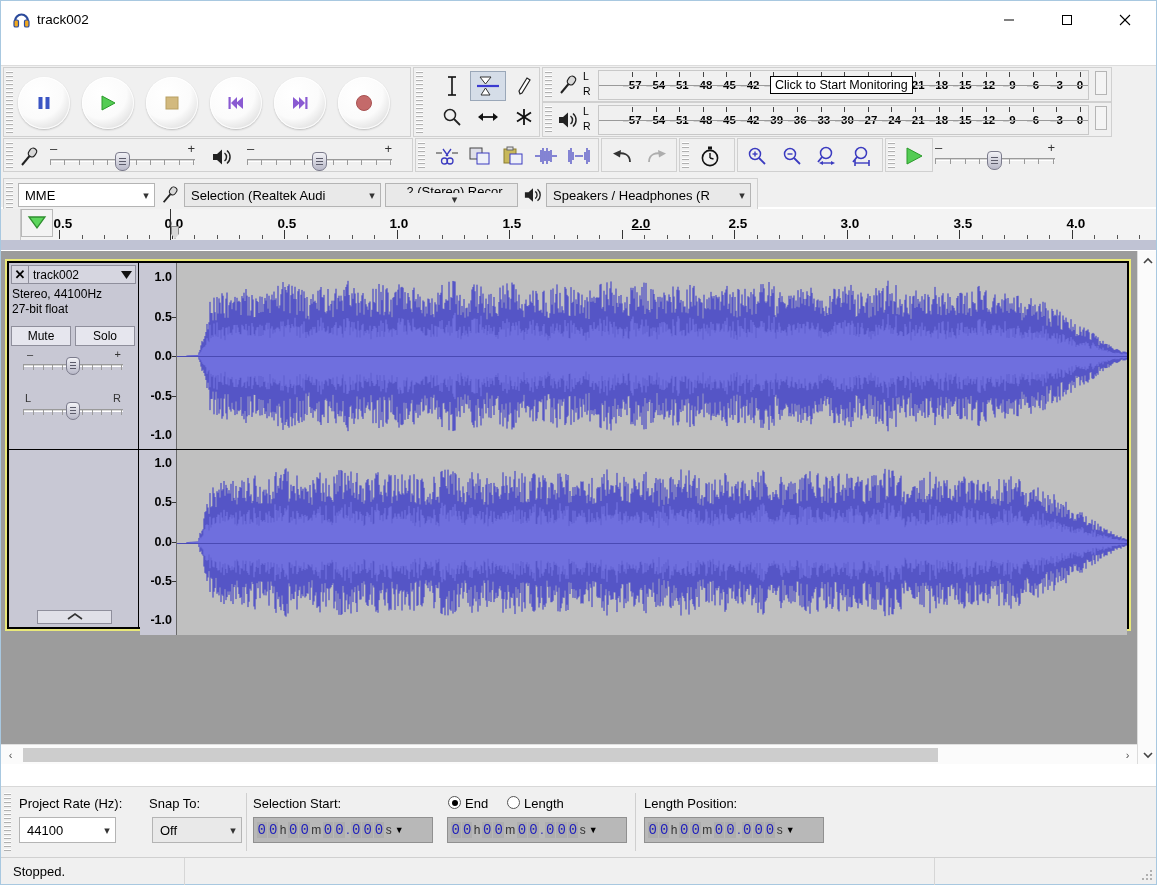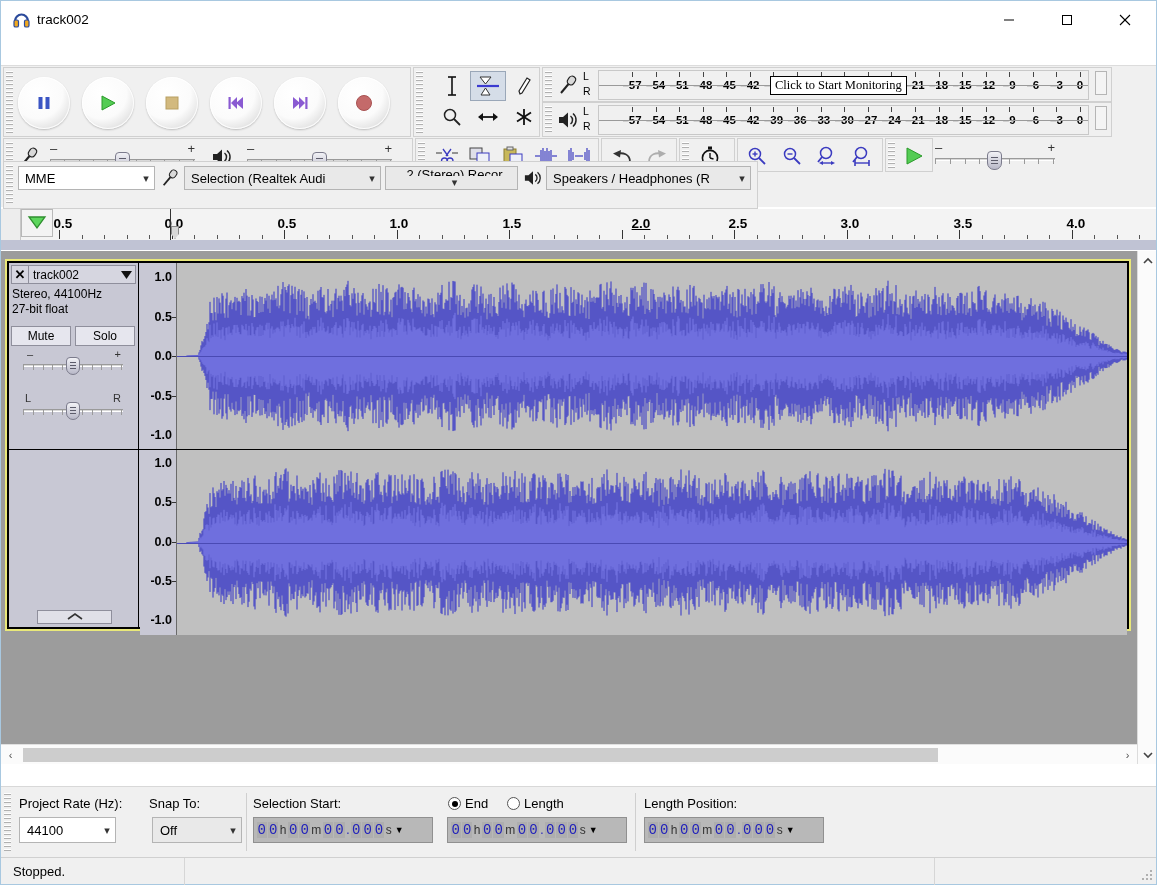--- a/index.html
+++ b/index.html
@@ -74,21 +74,21 @@
   #tb-edit { left:414px; top:72px; width:184px; height:34px; }
   #tb-undo  { left:600px; top:72px; width:76px; height:34px; }
   #tb-timer { left:678px; top:72px; width:56px; height:34px; }
   #tb-zoom  { left:736px; top:72px; width:146px; height:34px; }
   #tb-play2 { left:884px; top:72px; width:48px; height:34px; }
   #tb-speed { left:930px; top:72px; width:130px; height:34px; }
   .eb { position:absolute; top:3px; width:31px; height:28px; display:flex; align-items:center; justify-content:center; cursor:pointer; border:1px solid transparent; }
   .eb.dis { opacity:.35; }
 
   
-  #tb-device { left:2px; top:95px; width:755px; height:48px; }
+  #tb-device { left:2px; top:112px; width:755px; height:48px; }
   .combo { position:absolute; top:4px; height:24px; background:#e9e9e9; border:1px solid #b4b4b4; display:flex; align-items:center;
            padding-left:6px; font-size:13px; color:#000; cursor:pointer; overflow:hidden; }
   .combo.white { background:#fff; }
   .combo .cv { flex:1; white-space:nowrap; overflow:hidden; }
   .chev { width:16px; display:flex; align-items:center; justify-content:center; color:#333; font-size:11px; }
   .dev-icon { position:absolute; top:5px; width:22px; height:22px; display:flex; align-items:center; justify-content:center; }
 
   
   .ruler { position:absolute; left:0; top:208px; width:1155px; height:32px; background:#f3f3f3; border-bottom:1px solid #8f8f8f; }
   .ruler-left { position:absolute; left:0; top:0; width:20px; height:32px; background:#ededed; border-right:1px solid #c8c8c8; }
@@ -135,21 +135,21 @@
 
   
   .selbar { position:absolute; left:0; top:785px; width:1155px; height:72px; background:#f0f0f0; border-top:1px solid #d8d8d8; }
   .sb-lbl { position:absolute; font-size:13px; color:#000; }
   .sb-combo { position:absolute; height:26px; background:#fff; border:1px solid #b4b4b4; display:flex; align-items:center; padding-left:7px; font-size:13px; cursor:pointer; }
   .sb-combo.grey { background:#e9e9e9; }
   .ntc { position:absolute; height:26px; background:#b8b8b8; border:1px solid #909090; display:flex; align-items:center; padding:0 2px; }
   .dgt { font-family:"Liberation Mono", monospace; font-size:14px; color:#2222bb; background:#aeaeae; padding:0 1px; margin:0 .5px; }
   .unit { font-family:"Liberation Sans",sans-serif; font-size:12px; color:#333; margin:0 1px; }
   .ntc-arrow { margin-left:2px; font-size:9px; color:#000; }
-  .radio { position:absolute; display:flex; align-items:center; gap:4px; font-size:13px; cursor:pointer; }
+  .radio { position:absolute; display:flex; align-items:flex-start; gap:4px; font-size:13px; cursor:pointer; }
   .rdot { width:13px; height:13px; border-radius:50%; border:1px solid #555; background:#fff; display:flex; align-items:center; justify-content:center; }
   .rdot.on::after { content:""; width:6px; height:6px; border-radius:50%; background:#000; }
   .sb-div { position:absolute; top:6px; width:1px; height:58px; background:#cfcfcf; }
 
   
   .statusbar { position:absolute; left:0; bottom:0; width:1155px; height:27px; background:#f0f0f0; border-top:1px solid #d0d0d0; }
   .sbox { position:absolute; top:0; height:27px; border-right:1px solid #d6d6d6; display:flex; align-items:center; padding-left:12px; font-size:13px; color:#000; }
   .resizer { position:absolute; right:3px; bottom:3px; width:12px; height:12px; }
 </style>
 </head>
@@ -322,21 +322,21 @@
             <div class="mtick" style="left: 433.842px;"></div>
             <div class="mlabel" style="left: 433.842px;">–6</div>
             <div class="mtick" style="left: 457.421px;"></div>
             <div class="mlabel" style="left: 457.421px;">–3</div>
             <div class="mtick" style="left: 481px;"></div>
             <div class="mlabel" style="left: 481px;">0</div>
           </div>
         <div class="meter-line"></div>
       </div>
       <div class="meter-clipind"></div>
-      <div class="tooltip" style="left:227px; top:8px;font-family:Liberation Serif, serif;">Click to Start Monitoring</div>
+      <div class="tooltip" style="left:227px; top:8px;">Click to Start Monitoring</div>
     </div>
 
     <div class="tb" id="tb-playmeter">
       <div class="grip"></div>
       <span class="meter-icon">
         <svg width="22" height="20" viewBox="0 0 22 20">
           <polygon points="2,7 6,7 11,2.5 11,17.5 6,13 2,13" fill="#222"></polygon>
           <path d="M13.5 6 A5 5 0 0 1 13.5 14" fill="none" stroke="#222" stroke-width="1.5"></path>
           <path d="M16 3.5 A8.5 8.5 0 0 1 16 16.5" fill="none" stroke="#222" stroke-width="1.5"></path>
         </svg>

